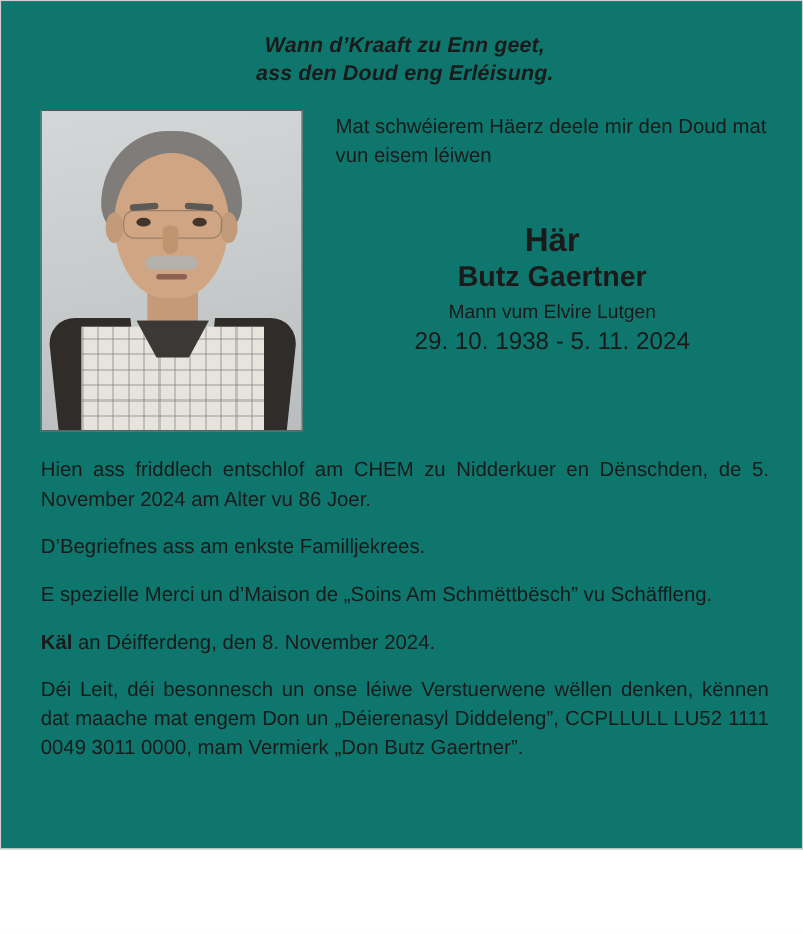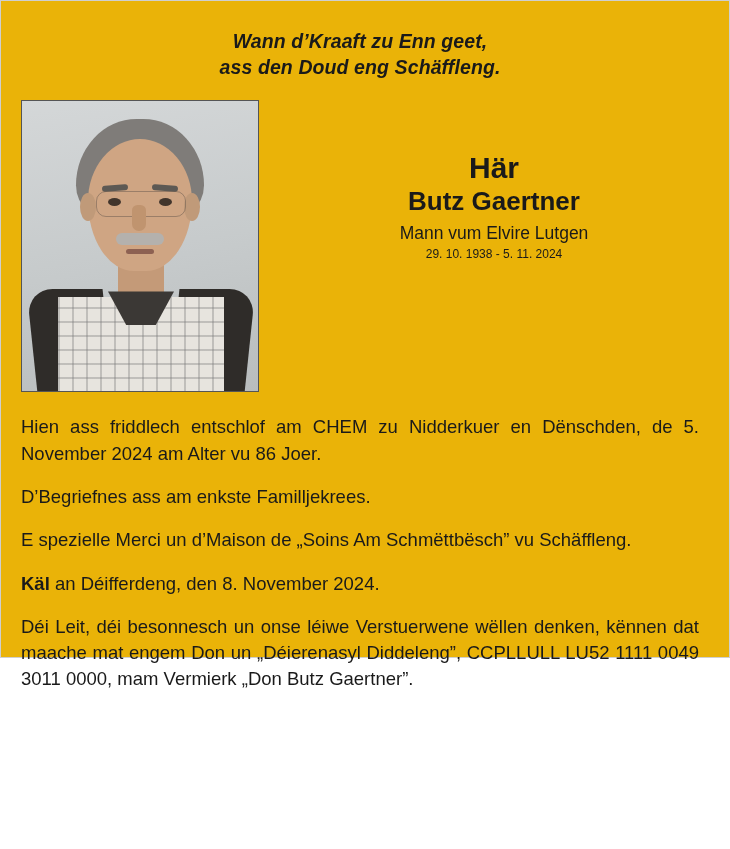--- a/index.html
+++ b/index.html
@@ -10,25 +10,25 @@
   body {
     width: 730px;
     height: 849px;
     font-family: "Liberation Sans", sans-serif;
     color: #1a1a1a;
     overflow: hidden;
   }
   .notice {
     position: relative;
     width: 730px;
-    height: 658px;
+    height: 772px;
     box-sizing: border-box;
-    background: #eab308;
+    background: #0f766e;
     border: 1px solid #cfcfcf;
-    padding: 22px 30px 10px 20px;
+    padding: 22px 30px 10px 36px;
   }
   .verse {
     text-align: center;
     font-style: italic;
     font-weight: bold;
     font-size: 19.5px;
     line-height: 1.32;
     letter-spacing: 0.1px;
     margin: 6px 0 0 0;
     padding: 0 30px;
@@ -170,21 +170,21 @@
     font-size: 26px;
     font-weight: bold;
     line-height: 1.18;
     white-space: nowrap;
   }
   .relation {
     font-size: 17.5px;
     margin-top: 6px;
   }
   .dates {
-    font-size: 12px;
+    font-size: 22px;
     margin-top: 3px;
   }
 
   .body-text {
     margin-top: 22px;
     font-size: 18.5px;
     line-height: 1.42;
   }
   .body-text p {
     margin: 12px 0 17px 0;
@@ -197,21 +197,21 @@
   }
   .bold { font-weight: bold; }
 </style>
 </head>
 <body>
 
 <div class="notice">
 
   <div class="verse">
     <div>Wann d’Kraaft zu Enn geet,</div>
-    <div>ass den Doud eng Schäffleng.</div>
+    <div>ass den Doud eng Erléisung.</div>
   </div>
 
   <div class="top-block">
 
     <div class="portrait-wrap">
       <div class="portrait">
         <div class="p-bg"></div>
         <div class="p-jacket-l"></div>
         <div class="p-jacket-r"></div>
         <div class="p-shirt"></div>
@@ -226,20 +226,21 @@
         <div class="p-glass"></div>
         <div class="p-eye-l"></div>
         <div class="p-eye-r"></div>
         <div class="p-nose"></div>
         <div class="p-stache"></div>
         <div class="p-mouth"></div>
       </div>
     </div>
 
     <div class="head-text">
+      <p class="intro">Mat schwéierem Häerz deele mir den Doud mat vun eisem léiwen</p>
 
       <div class="name-block">
         <div class="title-line">Här</div>
         <div class="name-line">Butz Gaertner</div>
         <div class="relation">Mann vum Elvire Lutgen</div>
         <div class="dates">29. 10. 1938 - 5. 11. 2024</div>
       </div>
     </div>
 
   </div>

